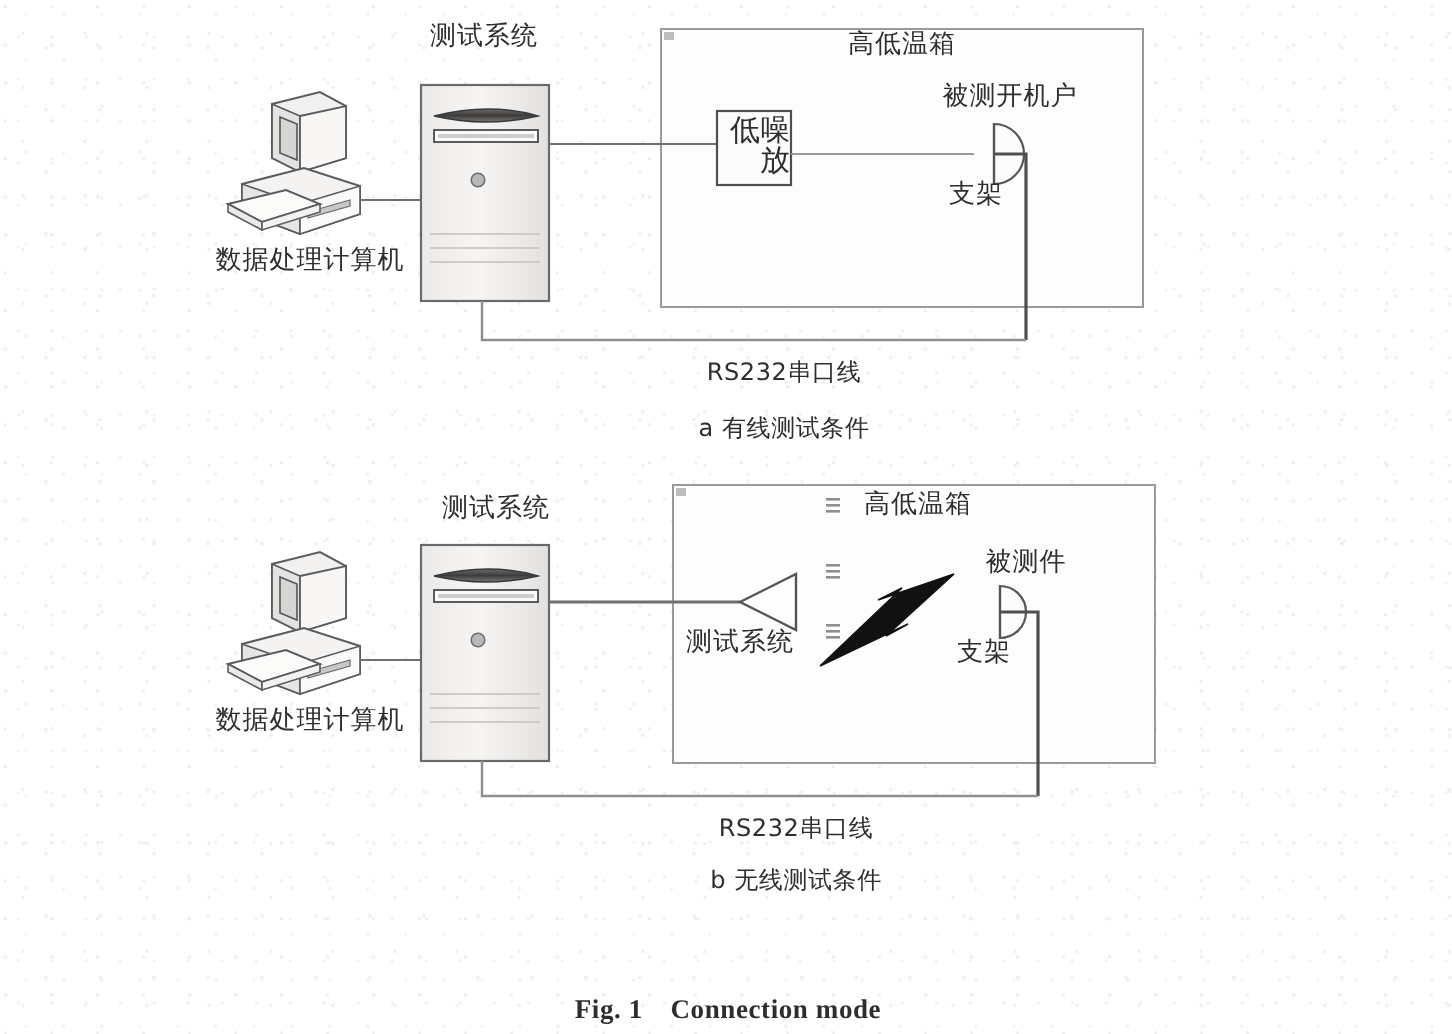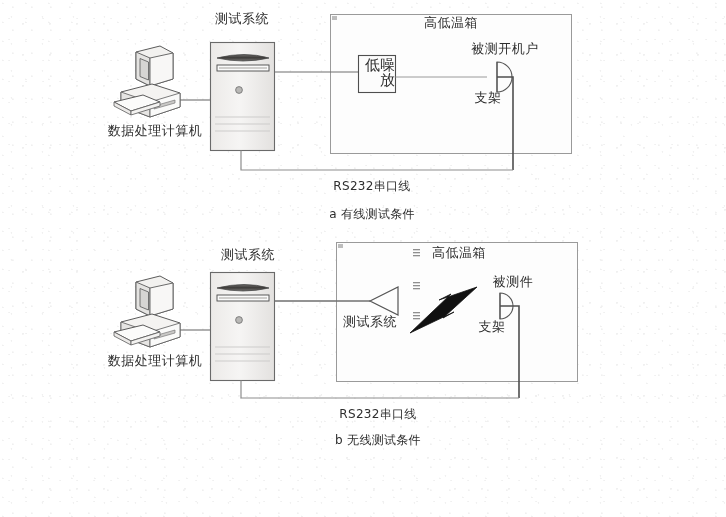--- a/index.html
+++ b/index.html
@@ -36,20 +36,21 @@
   }
   .cn {
     font-family: "DejaVu Sans", "Liberation Sans", sans-serif;
     font-size: 13px;
     letter-spacing: 0.5px;
   }
   .cap-mix {
     font-family: "DejaVu Sans", "Liberation Sans", sans-serif;
     font-size: 12px;
     letter-spacing: 0.3px;
+    margin-left: 20px;
   }
   .fig-title {
     font-family: "DejaVu Sans", "Liberation Sans", sans-serif;
     font-size: 14px;
     font-weight: bold;
     letter-spacing: 1.5px;
   }
   .fig-title-en {
     font-family: "Liberation Serif", "DejaVu Serif", serif;
     font-size: 13.5px;
@@ -251,14 +252,15 @@
 
   <div class="lbl cn center-x" style="left:492px; top:320px;">支架</div>
 
   <div class="lbl cn center-x" style="left:155px; top:354px;">数据处理计算机</div>
 
   <div class="lbl cap-mix center-x" style="left:378px; top:408px;">RS232串口线</div>
 
   <div class="lbl cap-mix center-x" style="left:378px; top:434px;text-align:center;">b  无线测试条件</div>
 
 
+  <div class="lbl fig-title-en center-x" style="left:364px; top:497px;">Fig. 1　Connection mode</div>
 
 </div>
 
 </body></html>

